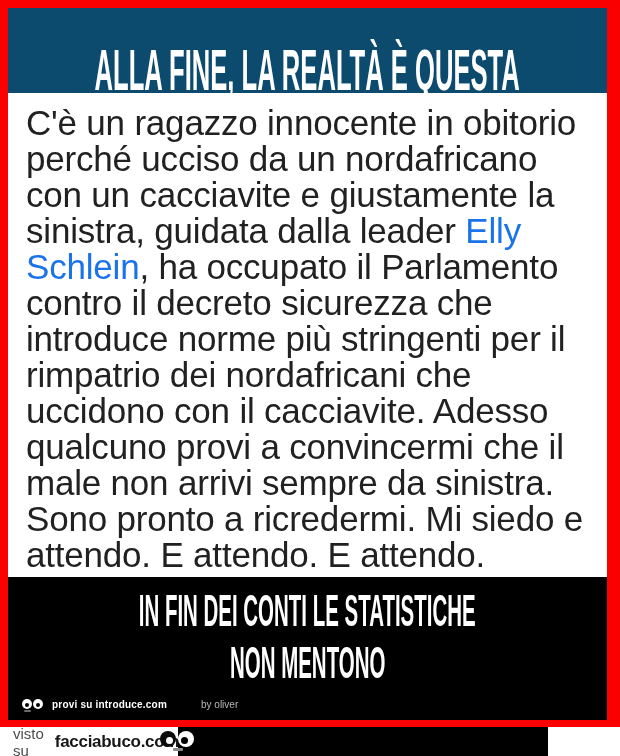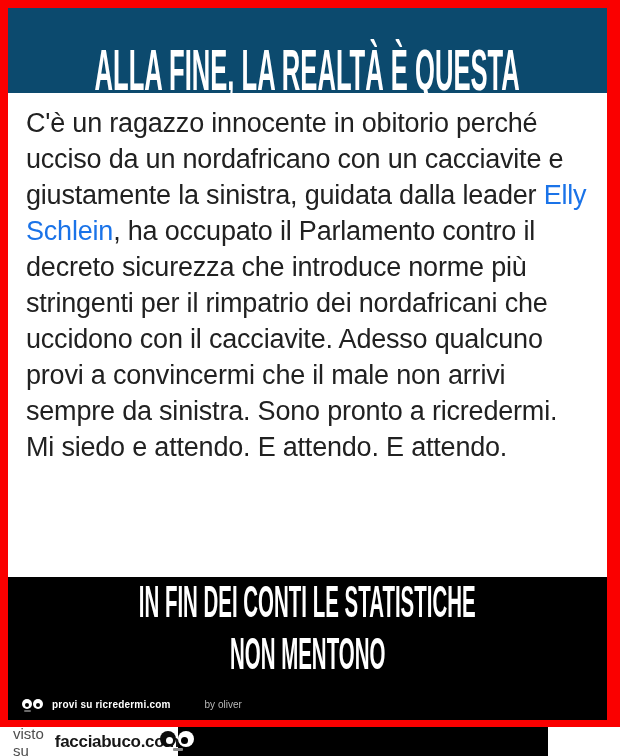--- a/index.html
+++ b/index.html
@@ -46,41 +46,41 @@
   .top-banner .condensed { font-size: 40px; }
 
   
   .body-area {
     height: 484px;
     background: #ffffff;
     padding: 12px 20px 0 18px;
     overflow: hidden;
   }
   .body-text {
-    font-size: 27px;
+    font-size: 35px;
     line-height: 36px;
     letter-spacing: -0.2px;
     color: #212121;
     font-weight: 400;
   }
   .inline-link {
     color: #1a73e8;
     text-decoration: none;
     cursor: pointer;
   }
 
   
   .bottom-banner {
     height: 143px;
     background: #000000;
     display: flex;
     flex-direction: column;
     overflow: hidden;
   }
-  .bottom-lines { }
+  .bottom-lines { padding-top: 9px; }
   .banner-line {
     height: 52px;
     display: flex;
     align-items: center;
     justify-content: center;
     overflow: visible;
   }
   .banner-line .condensed { font-size: 31px; transform: scale(0.66, 1.42); }
 
   
@@ -169,21 +169,21 @@
           <span class="condensed">NON MENTONO</span>
         </div>
       </div>
 
       <div class="credit-bar">
         <span class="eyes">
           <span class="eye-w"></span>
           <span class="eye-w"></span>
           <span class="feet"></span>
         </span>
-        <span class="credit-text"><span>provi su </span><span>ricredermi</span><span class="tld">.com</span></span>
+        <span class="credit-text"><span>provi su </span><span>introduce</span><span class="tld">.com</span></span>
         <span class="credit-author">by oliver</span>
       </div>
     </div>
 
   </div>
 
   <div class="red-strip"></div>
 
   <div class="visto-bar">
     <div class="visto-white">

